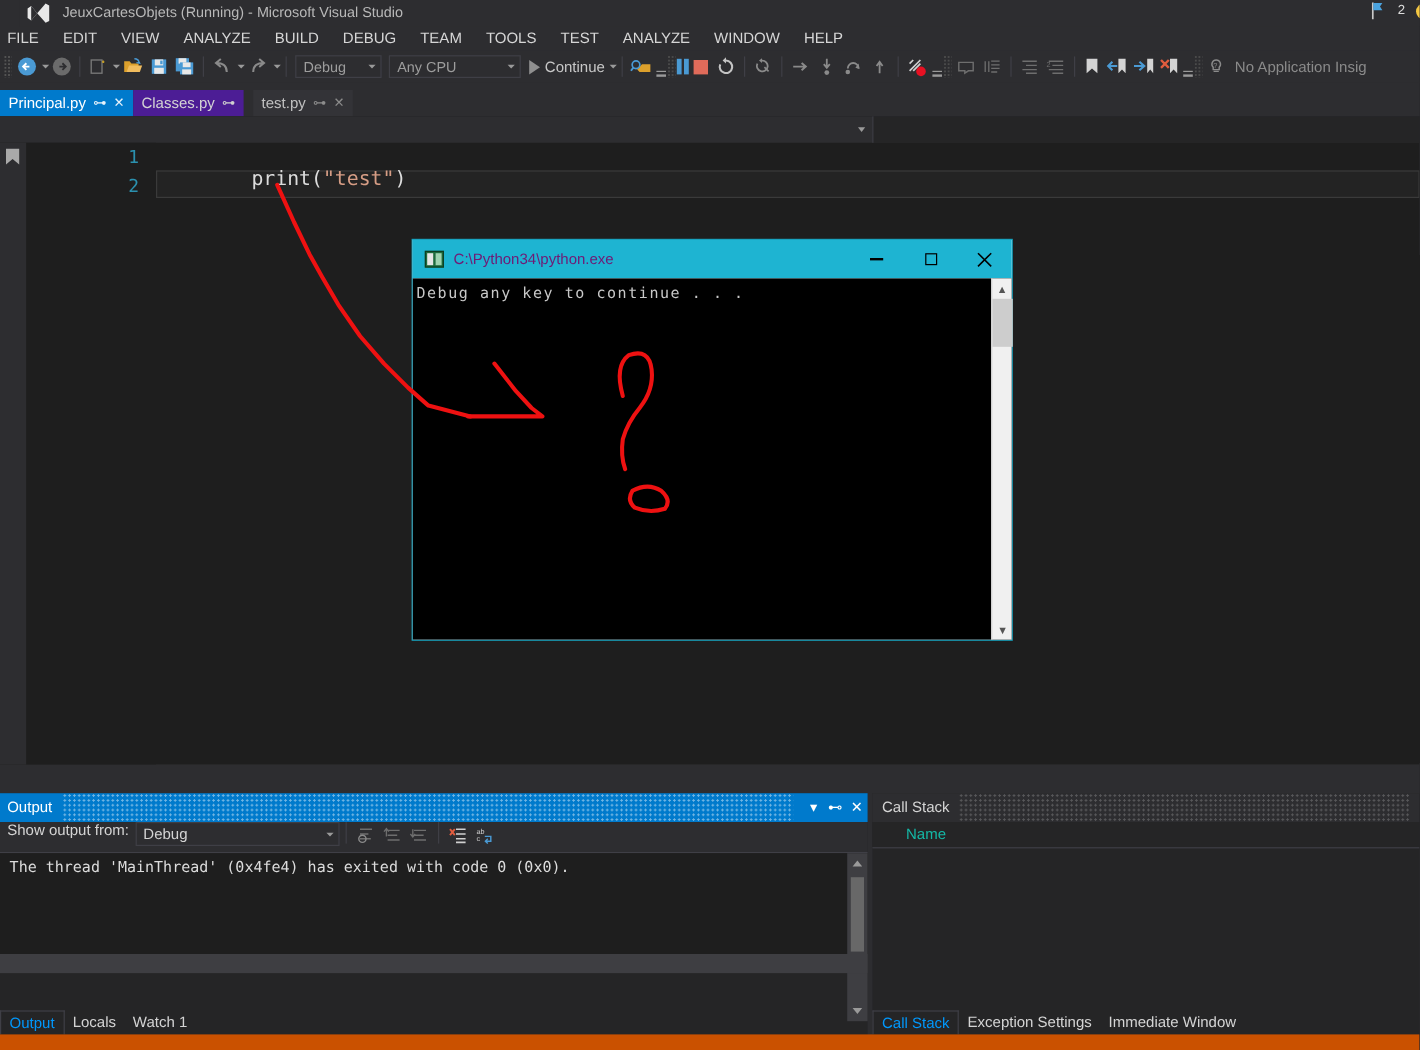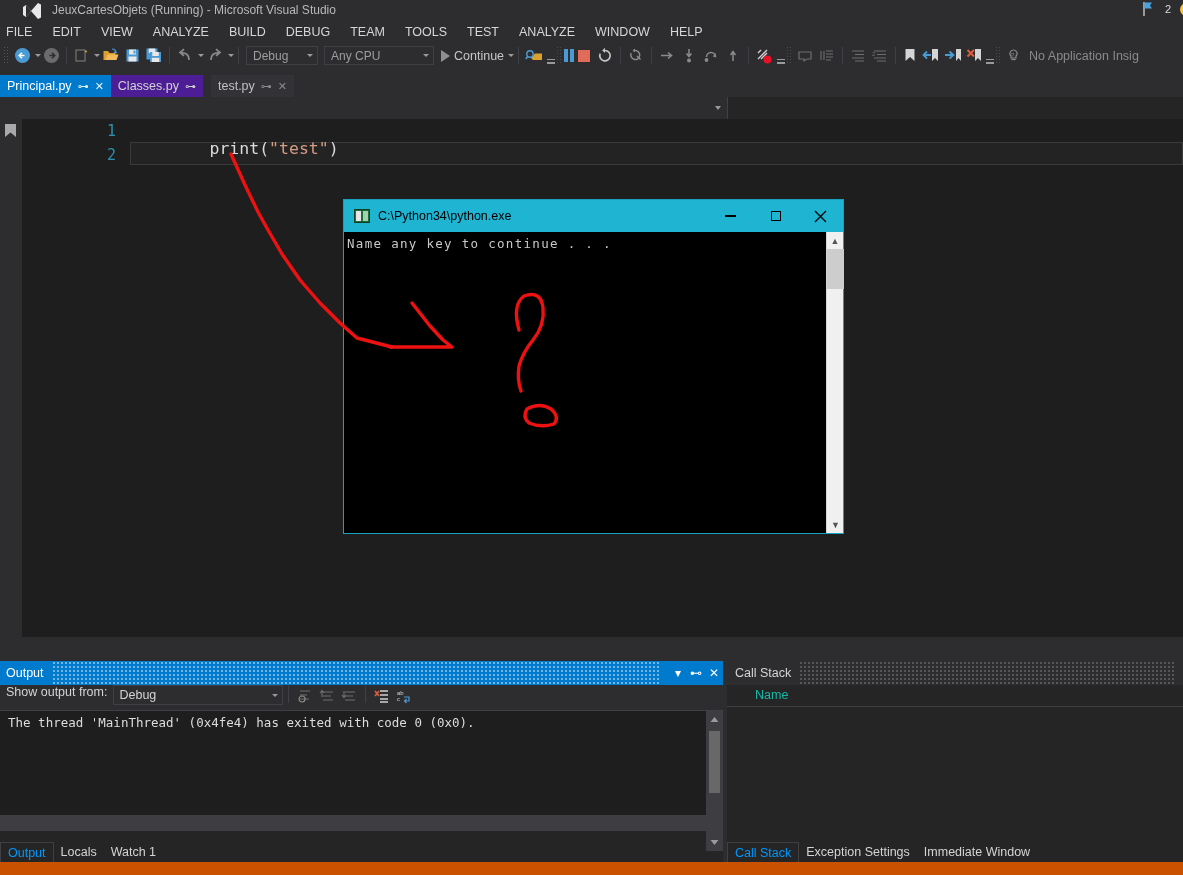--- a/index.html
+++ b/index.html
@@ -98,21 +98,21 @@
   .cl-plain { color:#dcdcdc; }
   .cl-str { color:#d69d85; }
   .cur-line-hl { position:absolute; left:0; top:23px; right:0; height:23px; border:1px solid #3a3a3a; background:#232323; }
 
   
   .console-win { position:absolute; left:344px; top:200px; width:499px; height:333px; background:#ffffff; box-shadow:0 0 0 1px #17a3bf; }
   .console-title { height:32px; background:#1eb4d2; display:flex; align-items:center; position:relative; }
   .con-appico { width:16px; height:14px; margin-left:10px; background:#1e6b3c; position:relative; border:1px solid #0d4024;}
   .con-appico::before { content:""; position:absolute; left:1px; top:1px; width:5px; height:10px; background:#e6e6e6;}
   .con-appico::after { content:""; position:absolute; left:8px; top:1px; width:5px; height:10px; background:#9fd3b0;}
-  .con-title-text { font-size:12.5px; color:#000000; margin-left:8px; font-family:"Liberation Sans", sans-serif;}
+  .con-title-text { font-size:12.5px; color:#701a75; margin-left:8px; font-family:"Liberation Sans", sans-serif;}
   .con-btns { position:absolute; right:0; top:0; height:32px; display:flex; }
   .con-btn { width:45px; height:32px; display:flex; align-items:center; justify-content:center; color:#000; }
   .con-min { width:11px; height:1.5px; background:#000; }
   .con-max { width:10px; height:10px; border:1.4px solid #000; }
   .con-body { position:absolute; left:0; top:32px; width:499px; height:301px; background:#000000; }
   .con-text { position:absolute; left:3px; top:4px; font-family:"DejaVu Sans Mono", monospace; font-size:12.5px; color:#c8c8c8; letter-spacing:1.3px; white-space:pre; }
   .con-scroll { position:absolute; right:0; top:32px; width:17px; height:301px; background:#f0f0f0; border-left:1px solid #d6d6d6;}
   .con-sc-arrow { height:17px; display:flex; align-items:center; justify-content:center; font-size:9px; color:#555; }
   .con-sc-thumb { position:absolute; left:0; top:17px; width:17px; height:40px; background:#cdcdcd; }
   .con-sc-down { position:absolute; left:0; bottom:0; width:17px; }
@@ -139,21 +139,21 @@
   .dotfill-dark { flex:1; height:24px; margin:0 8px;
     background-image: radial-gradient(rgba(255,255,255,.2) 0.8px, transparent 0.9px);
     background-size:4px 4px; background-position:0 8px; }
   .ph-btn { width:18px; height:24px; display:flex; align-items:center; justify-content:center; color:#ffffff; font-size:12px;}
   .out-toolbar { height:26px; background:#2d2d30; display:flex; align-items:flex-start; border-bottom:1px solid #3f3f46;}
   .out-lbl { font-size:12.5px; color:#d4d4d4; margin-left:6px; }
   .out-combo { width:170px; height:20px; margin-left:6px; border:1px solid #3f3f46; background:#2d2d30;
     display:flex; align-items:center; justify-content:space-between; padding:0 4px 0 5px; font-size:12.5px; color:#d4d4d4;}
   .out-tb-sep { width:1px; height:18px; background:#3f3f46; margin:0 5px;}
   .out-tb-ico { width:22px; height:22px; display:flex; align-items:center; justify-content:center;}
-  .out-body { position:absolute; left:0; top:50px; width:723px; height:120px; background:#1e1e1e; }
+  .out-body { position:absolute; left:0; top:50px; width:723px; height:100px; background:#1e1e1e; }
   .out-line { position:absolute; left:8px; top:4px; font-family:"DejaVu Sans Mono", monospace; font-size:12.5px; color:#dcdcdc; white-space:pre; }
   .out-vscroll { position:absolute; right:0; top:0; width:17px; height:140px; background:#3e3e42; }
   .out-vthumb { position:absolute; left:3px; top:20px; width:11px; height:62px; background:#686868; }
   .out-vs-arrow { position:absolute; left:0; width:17px; height:17px; display:flex; align-items:center; justify-content:center; }
   .out-hscroll { position:absolute; left:0; bottom:0; width:723px; height:16px; background:#3e3e42; }
   .cs-cols { position:absolute; left:0; top:24px; width:456px; height:22px; background:#252526; border-bottom:1px solid #3f3f46;}
   .cs-col-name { position:absolute; left:28px; top:3px; font-size:12.5px; color:#14b8a6;}
   .tabrow { position:absolute; bottom:13px; height:20px; display:flex; align-items:stretch; }
   .btab { font-size:12.5px; padding:0 7px; display:flex; align-items:center; }
   .btab.active { color:#0097fb; background:#252526; border:1px solid #3f3f46; border-bottom:none; }
@@ -479,21 +479,21 @@
             <span class="con-max"></span>
           </div>
         <div class="con-btn">
           <svg width="13" height="13" viewBox="0 0 13 13">
               <path d="M1 1 L12 12 M12 1 L1 12" stroke="#000" stroke-width="1.3"></path>
             </svg>
         </div>
       </div>
     </div>
     <div class="con-body">
-      <div class="con-text">Name any key to continue . . .</div>
+      <div class="con-text">Debug any key to continue . . .</div>
     </div>
     <div class="con-scroll">
       <div class="con-sc-arrow">▲</div>
       <div class="con-sc-thumb"></div>
       <div class="con-sc-down con-sc-arrow">▼</div>
     </div>
   </div>
 
   <svg class="annot">
     <g fill="none" stroke="#ee1111" stroke-width="3.4" stroke-linecap="round" stroke-linejoin="round">

